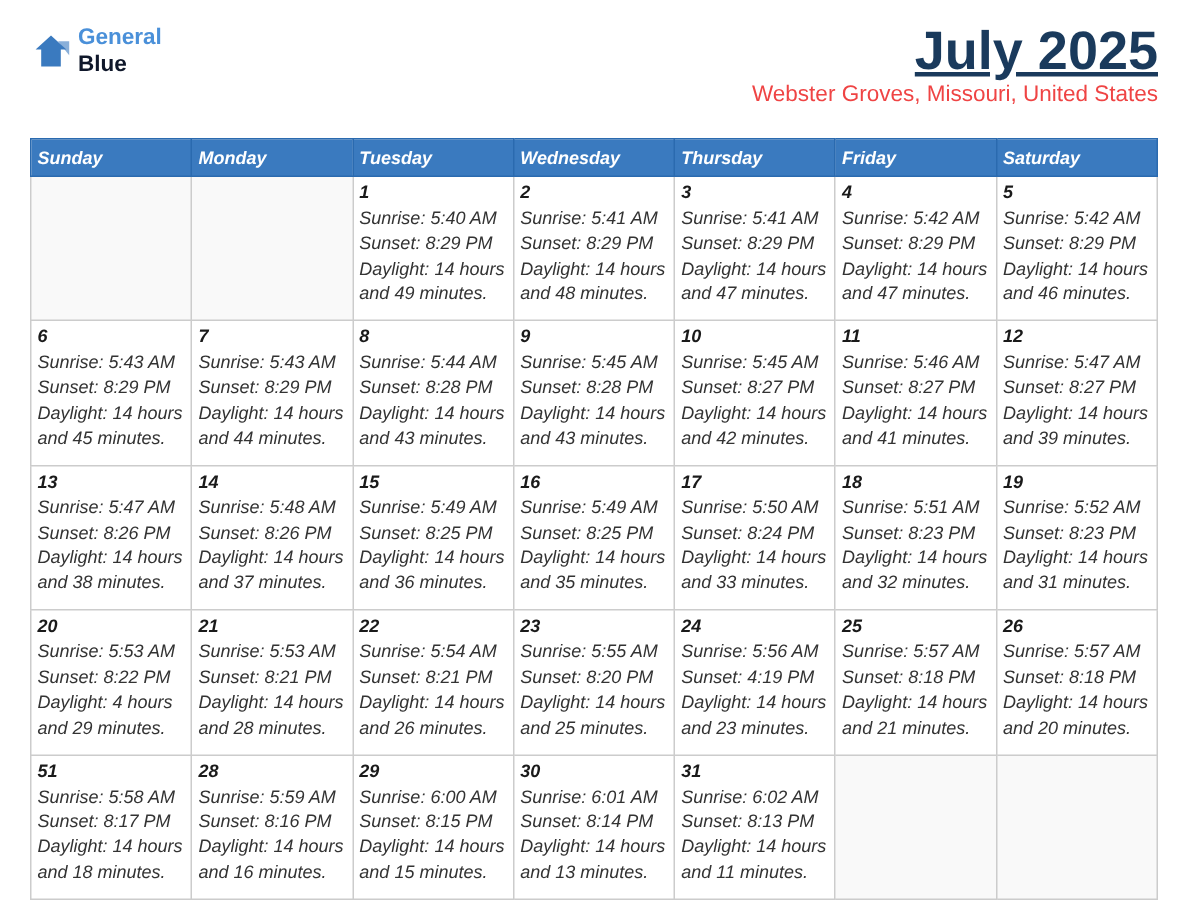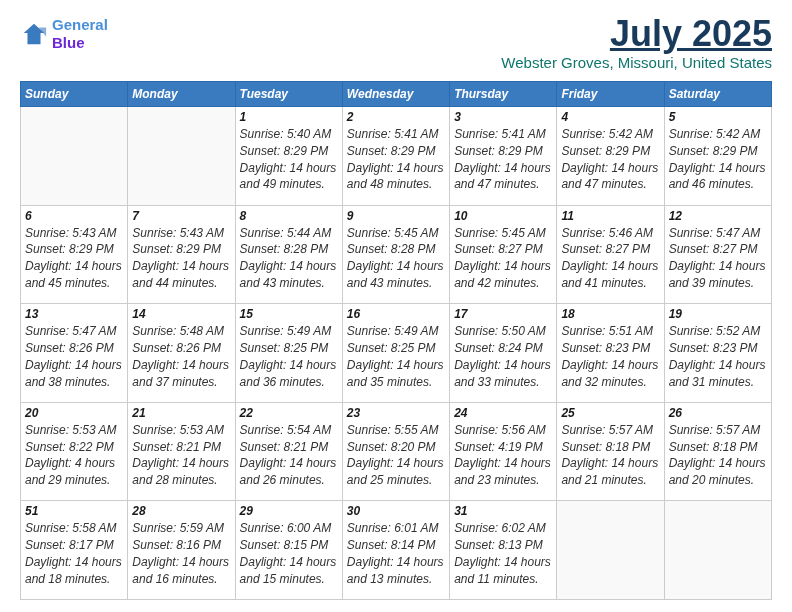--- a/index.html
+++ b/index.html
@@ -14,21 +14,21 @@
       width: 792px;
       height: 612px;
       padding: 16px 20px 12px 20px;
       display: flex;
       flex-direction: column;
     }
     .header {
       display: flex;
       justify-content: space-between;
       align-items: flex-start;
-      margin-bottom: 10px;
+      margin-bottom: 21px;
     }
     .logo {
       display: flex;
       align-items: center;
       gap: 4px;
     }
     .logo-text {
       font-size: 15px;
       font-weight: bold;
       color: #1a3a5c;
@@ -46,21 +46,21 @@
     }
     .month-title {
       font-size: 36px;
       font-weight: bold;
       color: #1a3a5c;
       line-height: 1;
       text-decoration: underline;
     }
     .location-title {
       font-size: 15px;
-      color: #0f766e;
+      color: #ef4444;
       margin-top: 2px;
     }
     .calendar {
       flex: 1;
       border: 1px solid #0f766e;
       border-collapse: collapse;
       width: 100%;
       table-layout: fixed;
       font-style: italic;
     }
@@ -103,21 +103,21 @@
 
 <div class="page">
   <div class="header">
     <div class="logo">
       <svg class="logo-icon" viewBox="0 0 30 30">
         <polygon points="15,4 26,14 22,14 22,26 8,26 8,14 4,14" fill="#3a7abf"></polygon>
         <polygon points="20,8 28,8 28,18" fill="#3a7abf" opacity="0.6"></polygon>
       </svg>
       <div class="logo-text">
         <div><span>General</span></div>
-        <div><span style="color:#6d28d9">Blue</span></div>
+        <div><span style="color:#0f172a">Blue</span></div>
       </div>
     </div>
     <div class="title-block">
       <div class="month-title">July 2025</div>
       <div class="location-title">Webster Groves, Missouri, United States</div>
     </div>
   </div>
 
   <table class="calendar">
     <thead>

